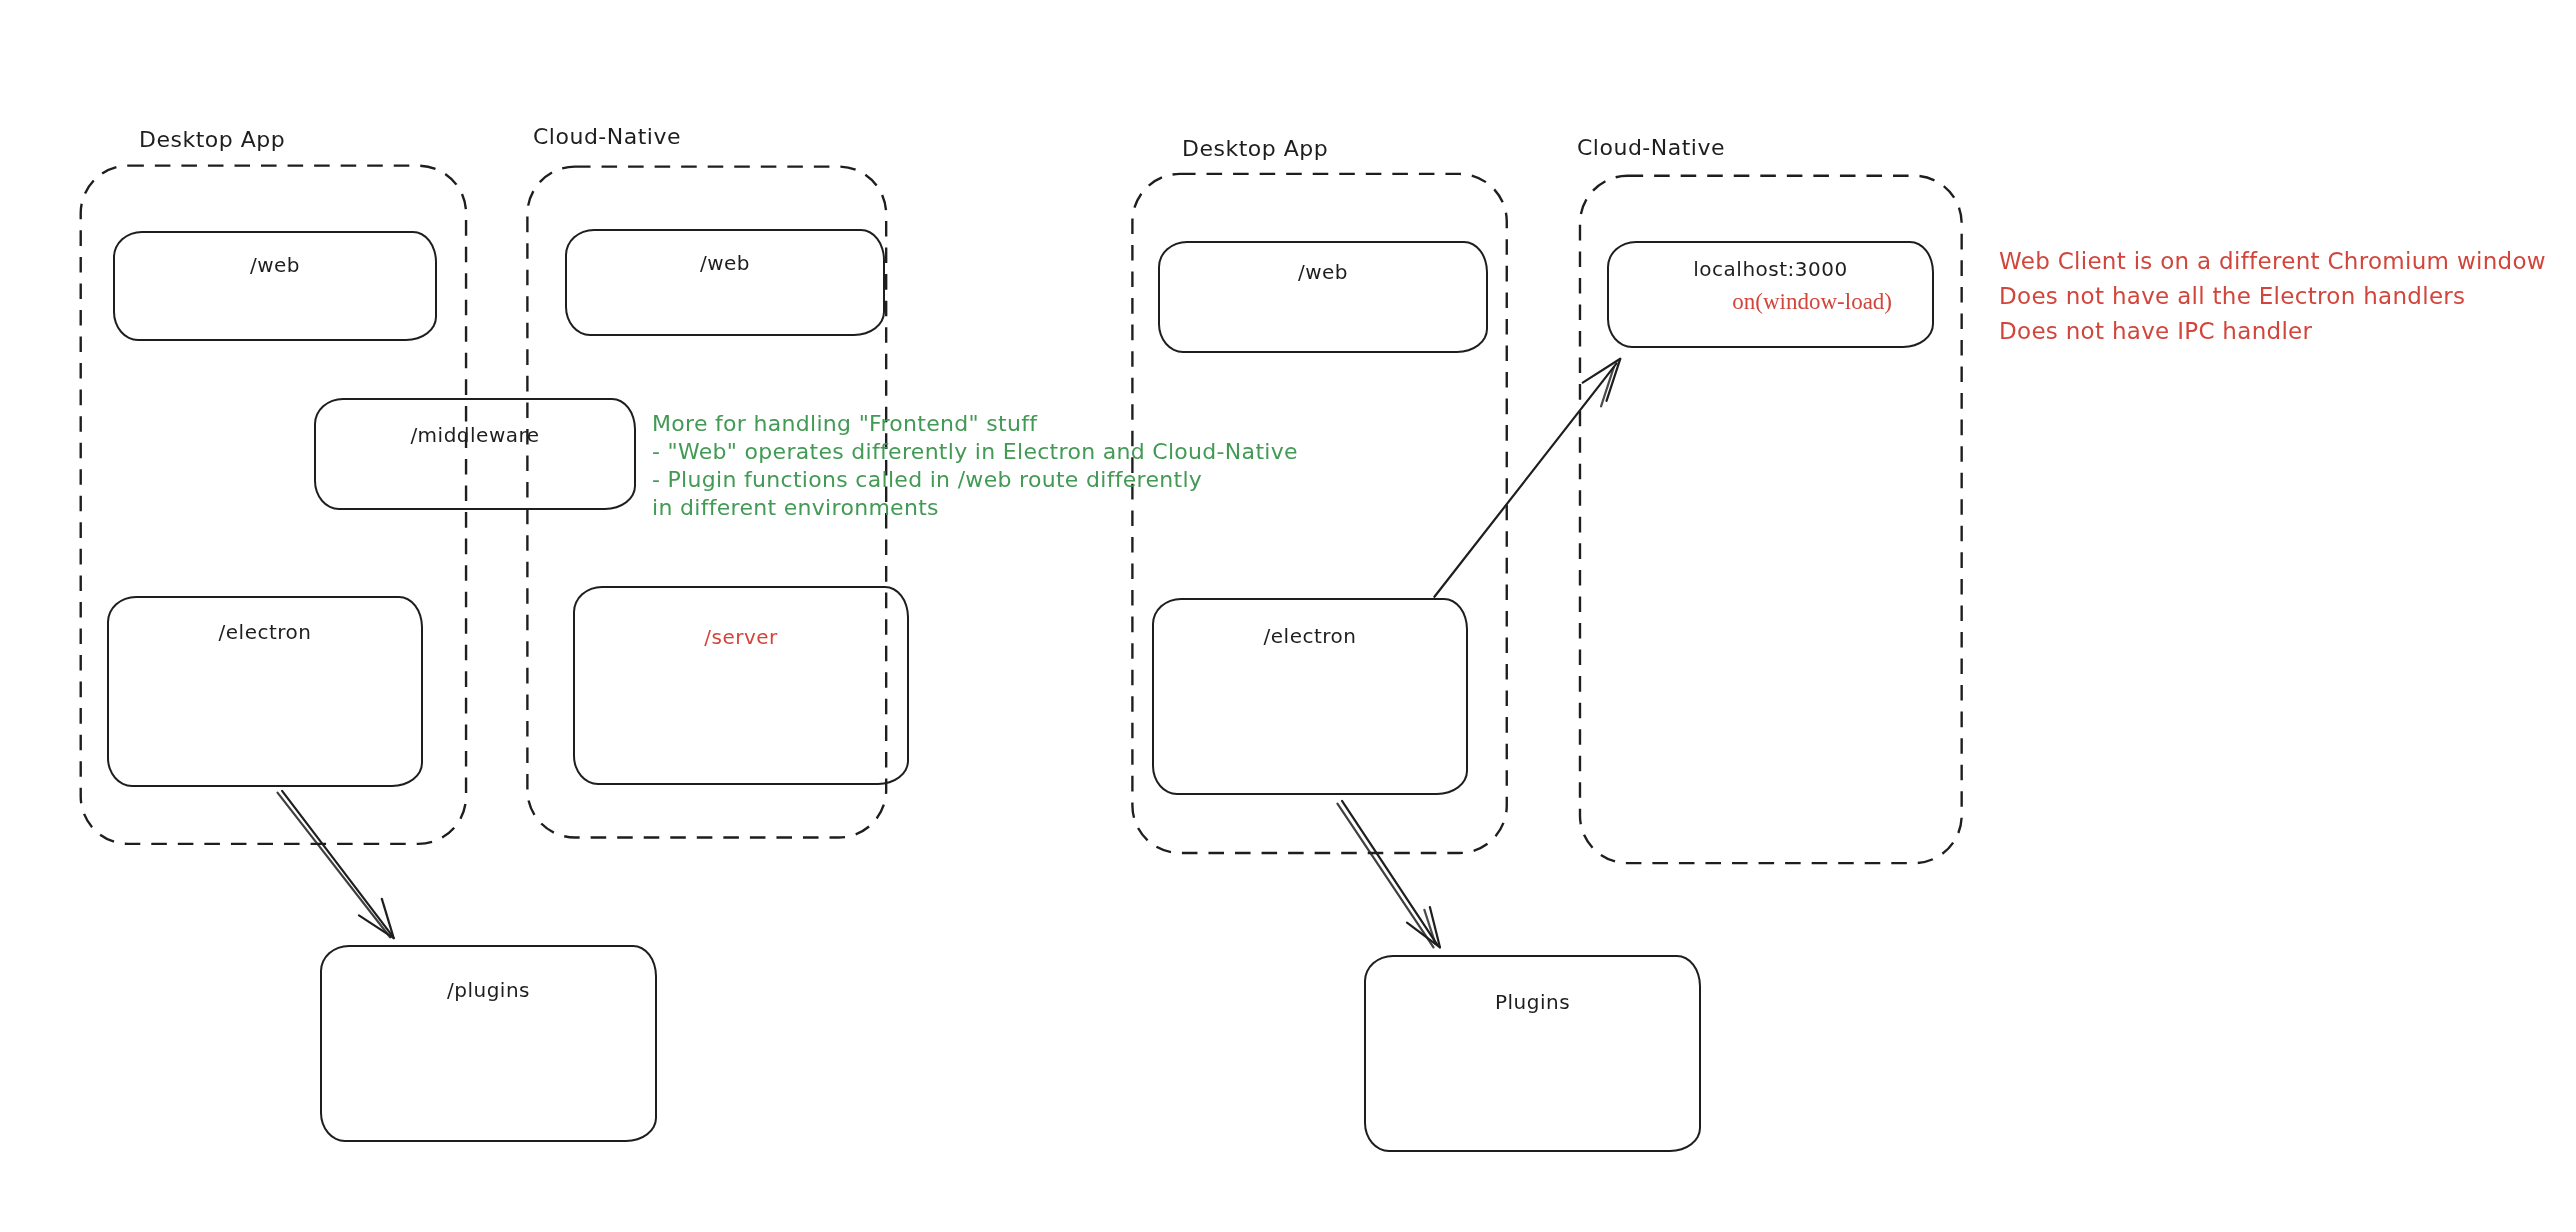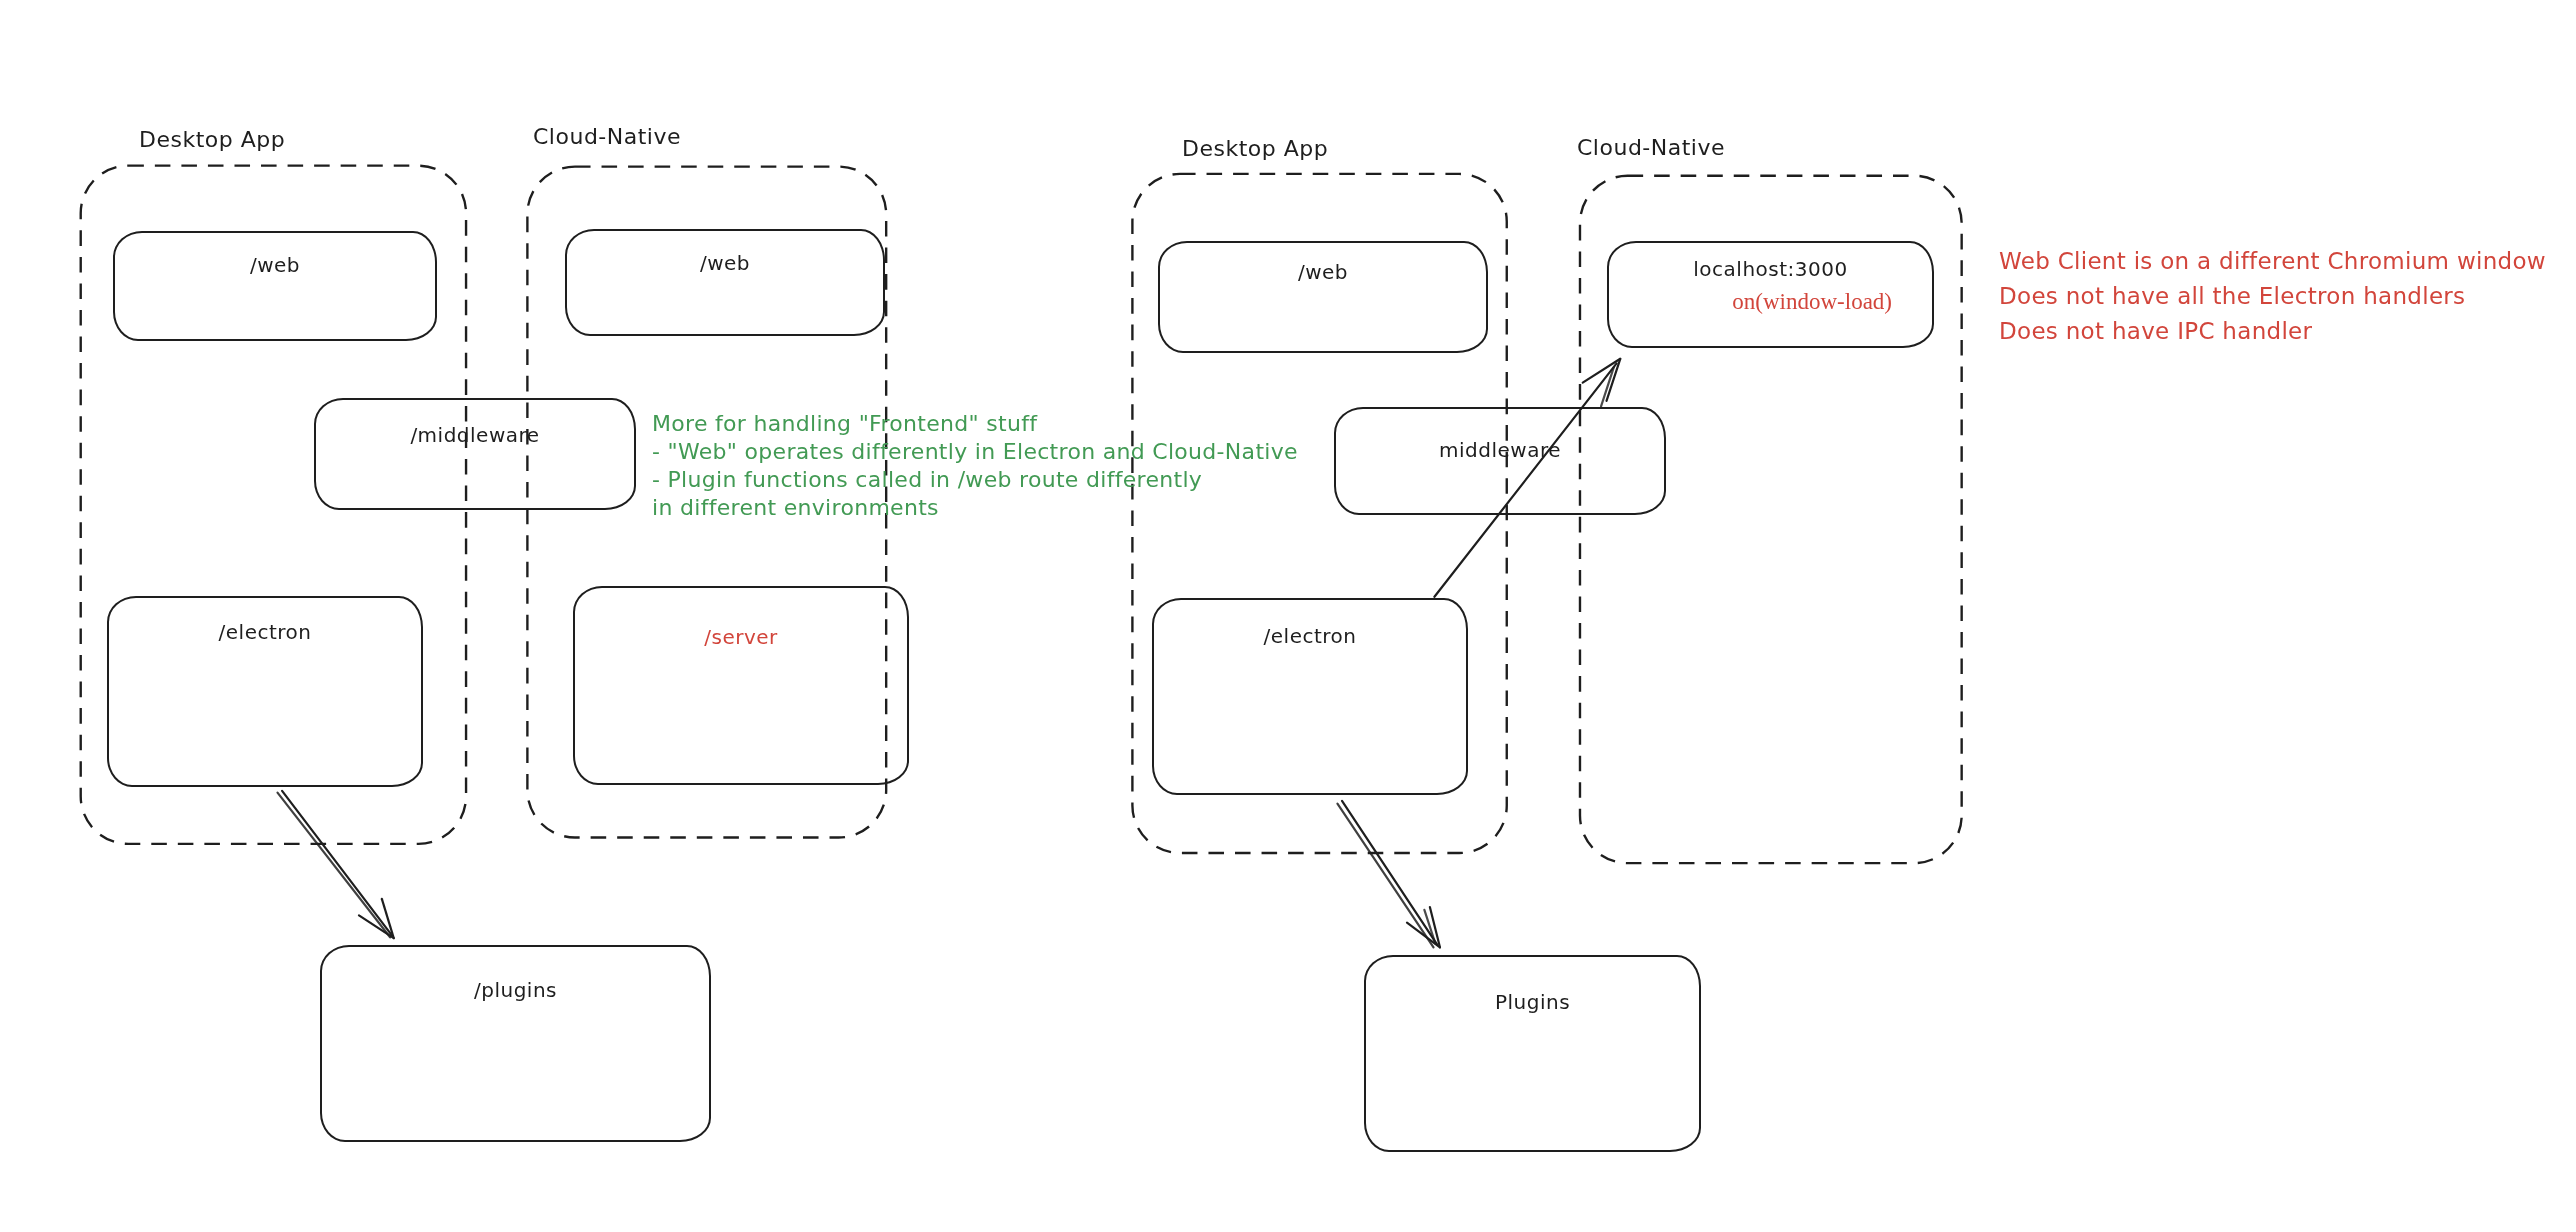--- a/index.html
+++ b/index.html
@@ -112,21 +112,21 @@
   </div>
 
   <div class="node" style="left:107px; top:596px; width:316px; height:191px; padding-top:22px;">
     <span class="label">/electron</span>
   </div>
 
   <div class="node" style="left:573px; top:586px; width:336px; height:199px; padding-top:37px;">
     <span class="label red-label">/server</span>
   </div>
 
-  <div class="node" style="left:320px; top:945px; width:391px; height:197px; padding-top:31px;">
+  <div class="node" style="left:320px; top:945px; width:337px; height:197px; padding-top:31px;">
     <span class="label">/plugins</span>
   </div>
 
   <div class="note note-green" style="left:652px; top:410px;">
     <div>More for handling "Frontend" stuff</div>
     <div>- "Web" operates differently in Electron and Cloud-Native</div>
     <div>- Plugin functions called in /web route differently</div>
     <div>in different environments</div>
   </div>
 
@@ -135,23 +135,20 @@
 
   <div class="node" style="left:1158px; top:241px; width:330px; height:112px; padding-top:17.4px;">
     <span class="label">/web</span>
   </div>
 
   <div class="node" style="left:1607px; top:241px; width:327px; height:107px; padding-top:13.7px;">
     <span class="label">localhost:3000</span>
     <div class="sub-red">on(window-load)</div>
   </div>
 
-  <div class="node" style="left:1334px; top:407px; width:332px; height:108px; padding-top:29px;">
-    <span class="label">middleware</span>
-  </div>
 
   <div class="node" style="left:1152px; top:598px; width:316px; height:197px; padding-top:24px;">
     <span class="label">/electron</span>
   </div>
 
   <div class="node" style="left:1364px; top:955px; width:337px; height:197px; padding-top:33px;">
     <span class="label">Plugins</span>
   </div>
 
   <div class="note note-red" style="left:1999px; top:244px;">

